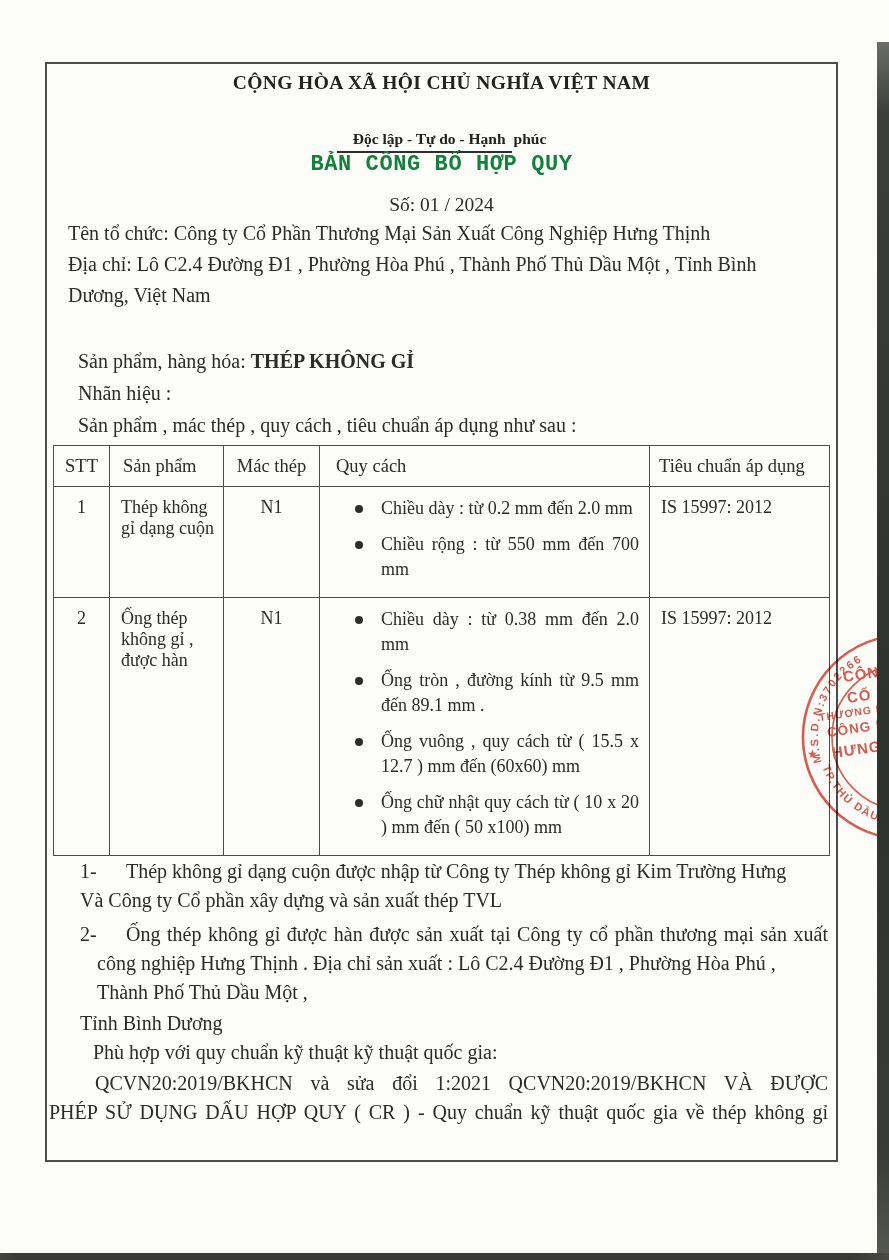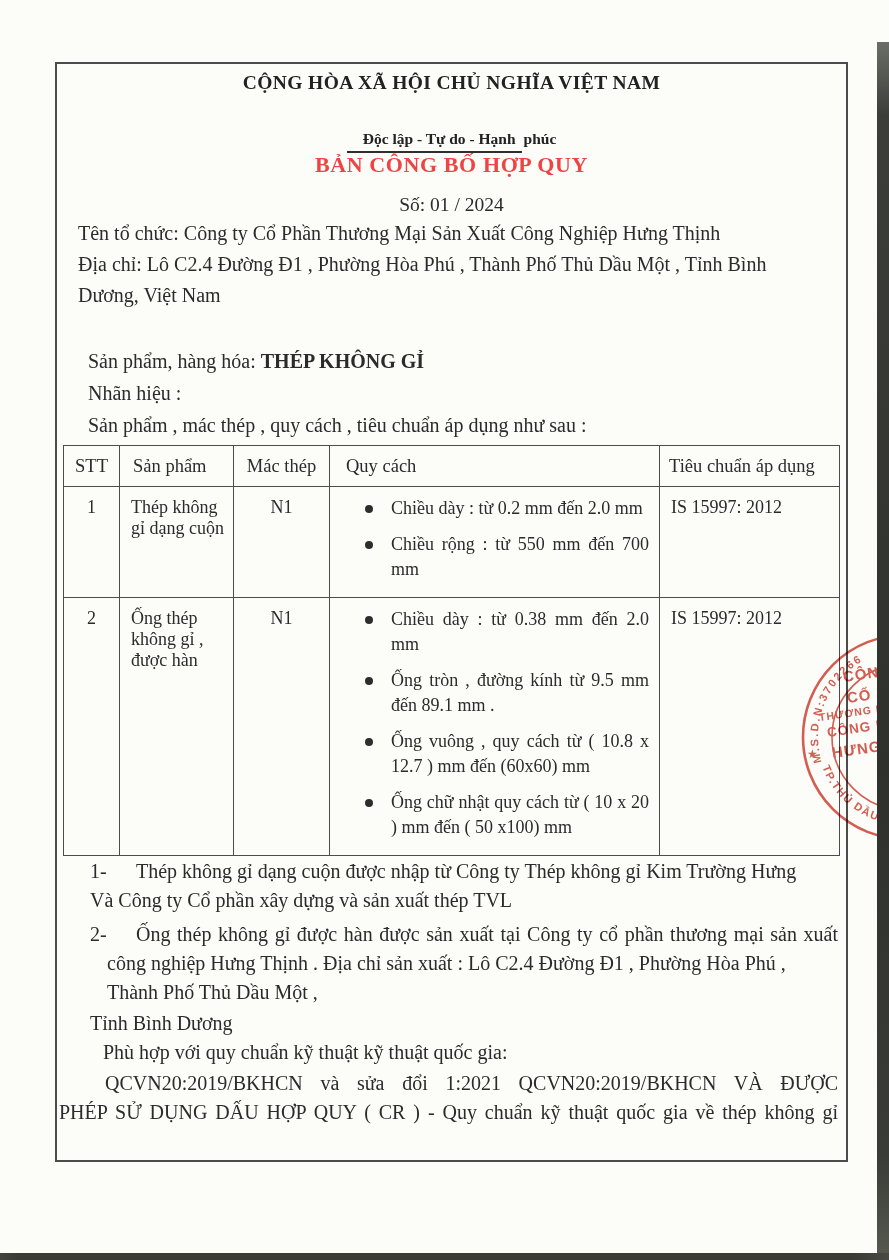--- a/index.html
+++ b/index.html
@@ -17,31 +17,31 @@
     background:linear-gradient(180deg,#6a6e66 0%, #3c3f39 6%, #2f322c 60%, #3a3d37 92%, #55584f 100%);
     z-index:9;
   }
   .edge-bottom {
     position:absolute; left:0; top:1253px; width:889px; height:7px;
     background:linear-gradient(90deg,#44443f,#38383300 2%,#3b3b36 4%,#3b3b36 96%,#4a4a44);
     background-color:#3b3b36; z-index:9;
   }
   
   .frame {
-    position:absolute; left:55px; top:62px; width:793px; height:1100px;
+    position:absolute; left:45px; top:62px; width:793px; height:1100px;
     border:2px solid #4c4c4c; z-index:1;
   }
   .abs { position:absolute; }
   .center { width:100%; text-align:center; }
 
   .nat-line   { top:8px;  font-weight:bold; font-size:19.5px; letter-spacing:.4px; color:#222; }
   .motto-line { top:34px; font-weight:bold; font-size:15.5px; color:#222;margin-top:32px; }
   .motto-underline { display:inline-block; border-bottom:2.5px solid #2e2e2e; padding:0 6px 3px 16px; }
   .motto-tail { display:inline-block; padding-left:2px; }
-  .doc-title  { top:88px;  font-weight:bold; font-size:22px; letter-spacing:.6px; color:#ef4444; }
+  .doc-title  { top:88px;  font-weight:bold; font-size:22px; letter-spacing:.6px; color:#15803d;font-family:Liberation Mono, monospace; }
   .doc-number { top:130px; font-size:19.5px; }
 
   .org-block { top:154px; left:21px; width:732px; font-size:20px; line-height:31px; }
   .product-block { top:281px; left:31px; width:748px; font-size:20px; line-height:32px; }
   .bold { font-weight:bold; }
 
   
   .conformity-table {
     top:381px; left:6px;
     border-collapse:collapse; table-layout:fixed; width:776px;
@@ -162,21 +162,21 @@
           <div class="spec-item">
               <span class="bullet-dot"></span>
               <span class="spec-text">Chiều dày : từ 0.38 mm đến 2.0 mm</span>
             </div>
           <div class="spec-item">
               <span class="bullet-dot"></span>
               <span class="spec-text">Ống tròn , đường kính từ 9.5 mm đến 89.1 mm .</span>
             </div>
           <div class="spec-item">
               <span class="bullet-dot"></span>
-              <span class="spec-text">Ống vuông , quy cách từ ( 10.8 x 12.7 ) mm đến (60x60) mm</span>
+              <span class="spec-text">Ống vuông , quy cách từ ( 15.5 x 12.7 ) mm đến (60x60) mm</span>
             </div>
           <div class="spec-item">
               <span class="bullet-dot"></span>
               <span class="spec-text">Ống chữ nhật quy cách từ ( 10 x 20 ) mm đến ( 50 x100) mm</span>
             </div>
         </td>
         <td class="td-std">IS 15997: 2012</td>
       </tr>
     </tbody>
   </table>

